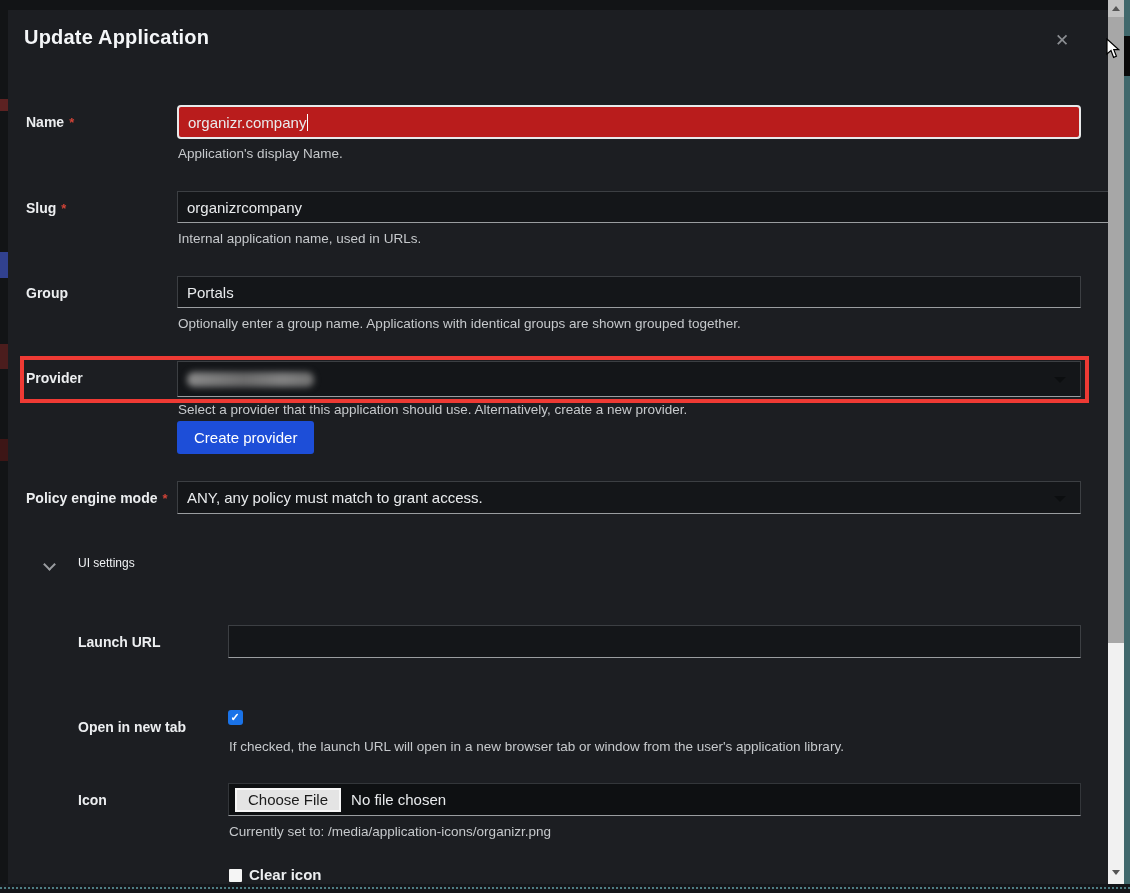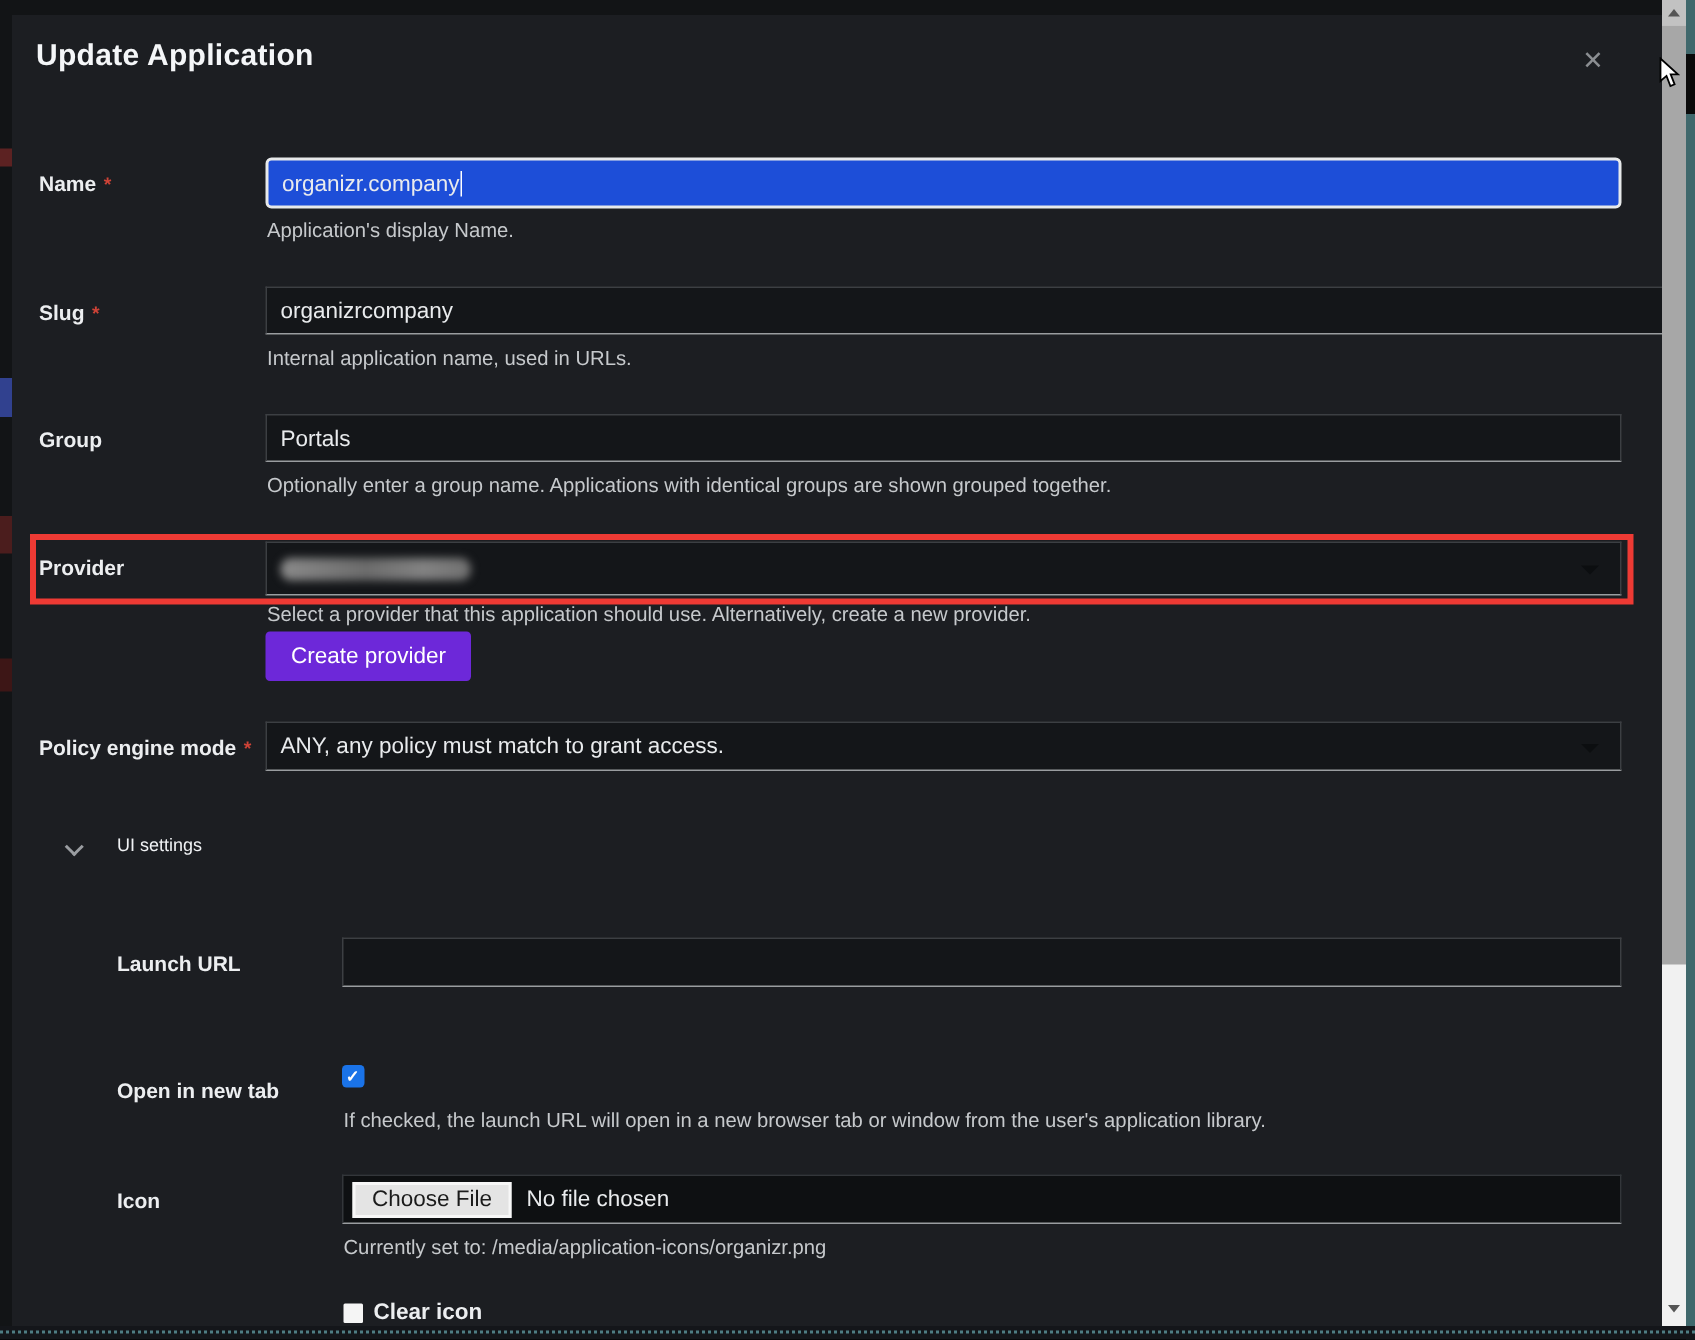--- a/index.html
+++ b/index.html
@@ -28,35 +28,35 @@
   .flabel { position:absolute; font-size:14px; font-weight:700; color:#eceef0; }
   .req { color:#cf4337; font-weight:700; margin-left:5px; font-size:13px; }
   .help { position:absolute; font-size:13.5px; color:#c6c9cc; }
 
   .tinput, .tselect {
     position:absolute; background:#141619; border:1px solid #3c3f43;
     border-bottom:1px solid #9a9da0; color:#e9ebed; font-size:15px;
     padding:0 0 0 9px; display:flex; align-items:center;
   }
   .tinput.focused {
-    background:#1d4ed8; border:2px solid #e7e9ea; border-radius:4px;
+    background:#b91c1c; border:2px solid #e7e9ea; border-radius:4px;
   }
   .caret-bar { display:inline-block; width:1px; height:17px; background:#fff; margin-left:1px; }
 
   .sel-caret { position:absolute; right:14px; top:50%; margin-top:-2px;
     width:0; height:0; border-left:6px solid transparent; border-right:6px solid transparent;
     border-top:6px solid #0c0e10; }
 
   .redact { position:absolute; left:9px; top:10px; width:127px; height:15px;
     border-radius:7px; filter:blur(3px);
     background:linear-gradient(90deg,#8a8a8a,#6c6c6c 45%,#828282 75%,#707070); }
 
   .annotation { position:absolute; border:4px solid #ee3a34; }
 
-  .btn-primary { position:absolute; background:#6d28d9; color:#fff; border:none;
+  .btn-primary { position:absolute; background:#1d4ed8; color:#fff; border:none;
     border-radius:3px; font-size:15px; padding:0 17px; height:33px; cursor:pointer;
     font-family:"Liberation Sans", sans-serif; }
 
   .chevron { position:absolute; width:10px; height:10px; }
   .chevron::before { content:""; position:absolute; left:0; top:0; width:7px; height:7px;
     border-right:2px solid #9a9da1; border-bottom:2px solid #9a9da1;
     transform:rotate(45deg); }
   .section-label { position:absolute; font-size:12px; font-weight:400; color:#f0f2f4; }
 
   .checkbox { position:absolute; width:15px; height:15px; border-radius:3px;

